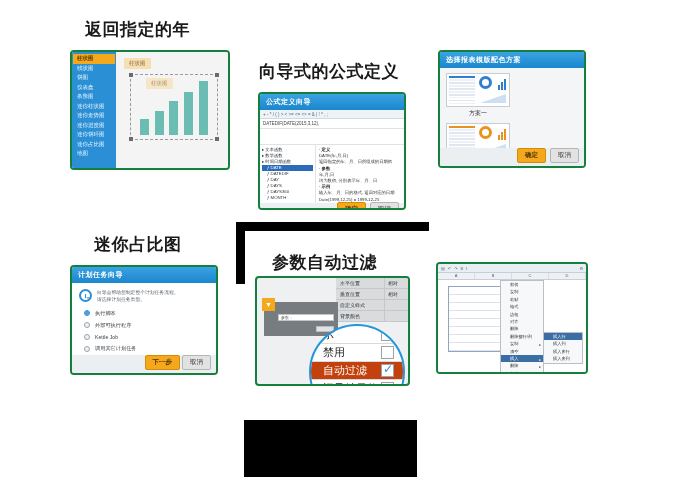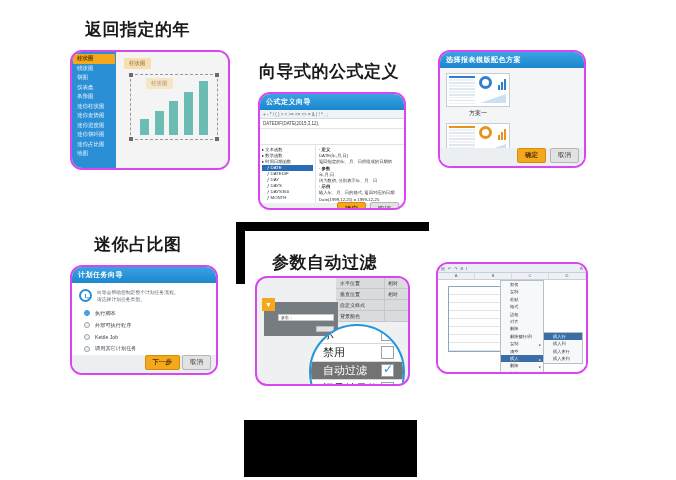--- a/index.html
+++ b/index.html
@@ -16,22 +16,22 @@
     position: absolute;
     font-size: 17px;
     font-weight: bold;
     color: #1a1a1a;
     letter-spacing: .5px;
     white-space: nowrap;
   }
 
   .panel {
     position: absolute;
-    border: 2px solid #d946ef;
-    border-radius: 12px;
+    border: 2px solid #15803d;
+    border-radius: 4px;
     background: #f1f3f4;
     overflow: hidden;
   }
 
   
   #p1 { left: 70px; top: 50px; width: 160px; height: 120px; }
   .p1-wrap { display: flex; height: 100%; }
   .p1-side { width: 44px; background: #2b8fd6; padding-top: 2px; }
   .p1-item {
     height: 9.5px; margin: 0 1px;
@@ -158,21 +158,21 @@
   .prop-v { width: 24px; padding: 2px 0 0 3px; border-left: 1px solid #c5c8ca; }
   .magnifier {
     position: absolute; left: 52px; top: 46px; width: 96px; height: 96px;
     border-radius: 50%; border: 2px solid #2196dd; background: #fff;
     overflow: hidden;
   }
   .mg-row {
     display: flex; align-items: center; height: 18px;
     border-bottom: 1px solid #d7dadd; font-size: 11px; color: #222; padding-left: 12px;
   }
-  .mg-row.sel { background: #737373; color: #fff; }
+  .mg-row.sel { background: #c2410c; color: #fff; }
   .mg-row.sel .chk { background: #fff; }
   .mg-label { flex: 1; white-space: nowrap; }
   .chk {
     width: 13px; height: 13px; border: 1px solid #9aa4ad; background: #fff;
     margin-right: 9px; flex: none; position: relative;
   }
   .chk.on::after {
     content: "✓"; position: absolute; left: 1px; top: -3px;
     font-size: 12px; color: #2b8fd6; font-weight: bold;
   }

